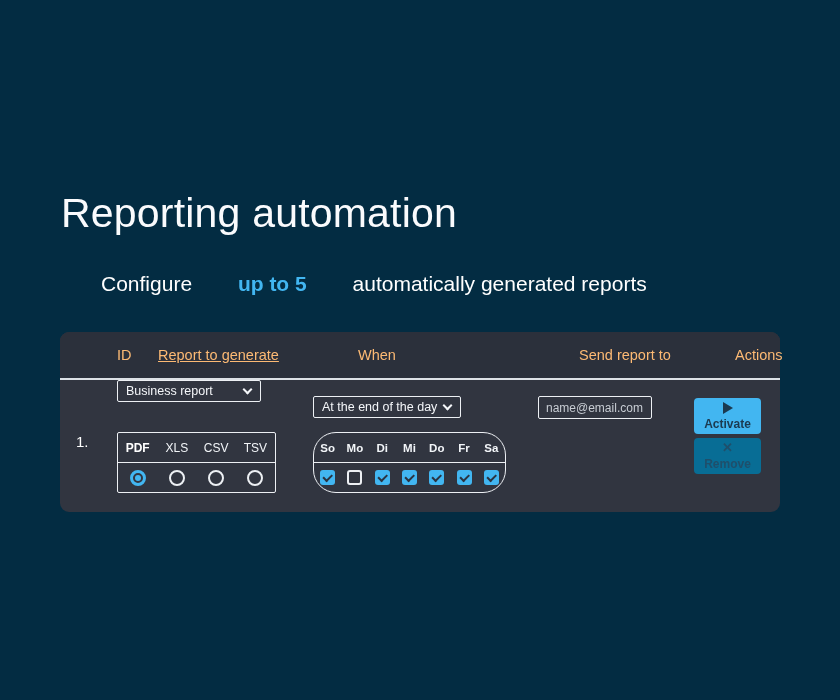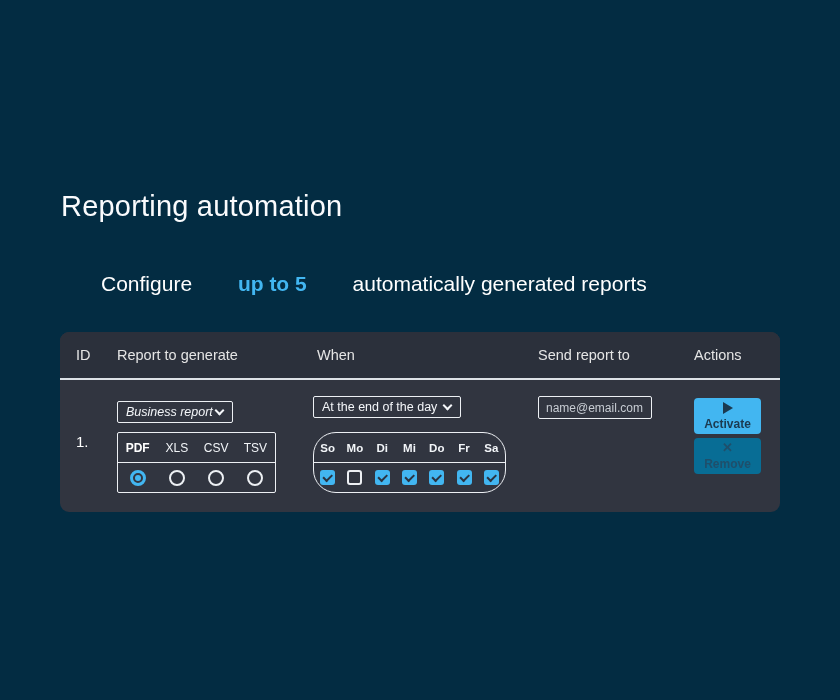--- a/index.html
+++ b/index.html
@@ -19,63 +19,63 @@
   html,body{width:840px;height:700px;}
   body{
     background:var(--background);
     font-family:"Liberation Sans", sans-serif;
     color:var(--text);
     position:relative;
     overflow:hidden;
   }
   .page-title{
     position:absolute;left:61px;top:190px;
-    font-size:29px;font-weight:500;letter-spacing:.2px;color:#fafbfd;
+    font-size:41px;font-weight:500;letter-spacing:.2px;color:#fafbfd;
   }
   .subtitle{
     position:absolute;left:61px;top:272px;
     font-size:21px;font-weight:400;color:#ffffff;
   }
   .subtitle span{white-space:pre;margin-left:40px;}
   .subtitle .hl{color:var(--accent);font-weight:700;}
 
   .card{
     position:absolute;left:60px;top:332px;width:720px;height:180px;
     background:var(--card);border-radius:9px;
   }
   .thead{
     position:absolute;left:0;top:0;width:100%;height:46px;
     background:var(--card_header);border-radius:9px 9px 0 0;
   }
   .th{
     position:absolute;top:0;line-height:46px;
-    font-size:14.5px;font-weight:500;color:#e5e5e5;
+    font-size:14.5px;font-weight:500;color:#fdba74;margin-left:41px;
   }
   .th-id{left:16px;}
-  .th-report{left:57px;}
+  .th-report{left:57px;text-decoration:underline;}
   .th-when{left:257px;}
   .th-send{left:478px;}
   .th-actions{left:634px;}
   .header-divider{
     position:absolute;left:0;top:46px;width:100%;height:2px;background:var(--divider);
   }
 
   .row-id{
     position:absolute;left:16px;top:101px;
     font-size:15px;font-weight:500;color:#ffffff;
   }
 
   .select{
     position:absolute;height:22px;
     border:1.5px solid var(--border_light);border-radius:2px;
     display:flex;align-items:center;justify-content:space-between;
     padding:0 9px 0 8px;cursor:pointer;background:transparent;
   }
   .select .val{font-size:12.5px;color:#f4f6f9;}
-  .select-report{left:57px;top:69px;width:116px;font-style:italic;}
+  .select-report{left:57px;top:48px;width:144px;}
   .select-when{left:253px;top:64px;width:148px;}
   .chevron{
     width:7px;height:7px;flex:0 0 auto;margin-top:-4px;
     border-right:2px solid #f4f6f9;border-bottom:2px solid #f4f6f9;
     transform:rotate(45deg);
   }
 
   .minitable{
     position:absolute;top:100px;height:61px;
     border:1.5px solid var(--border_light);border-radius:2px;

